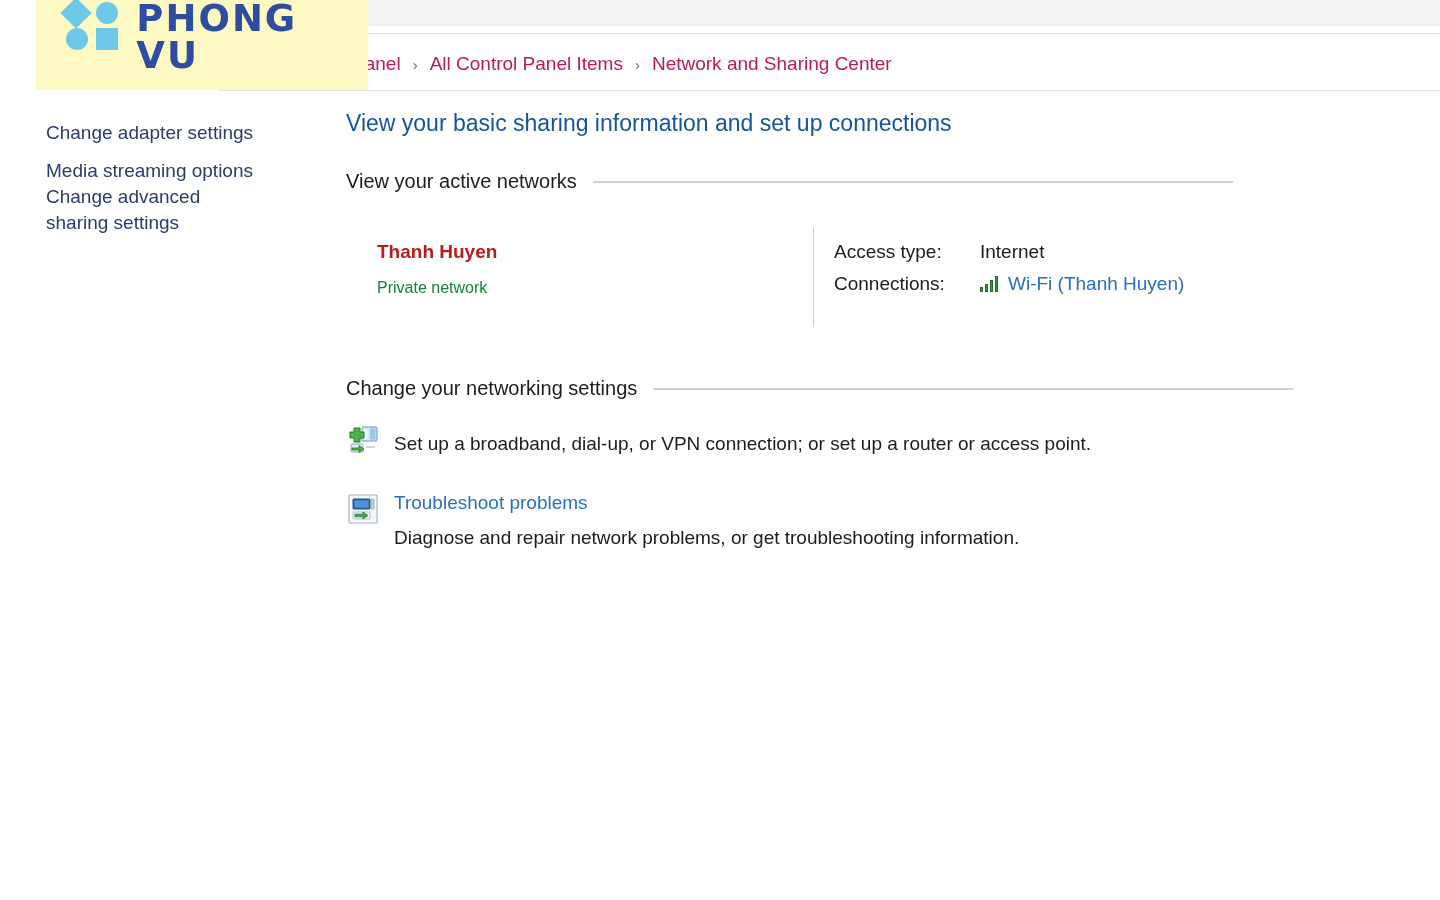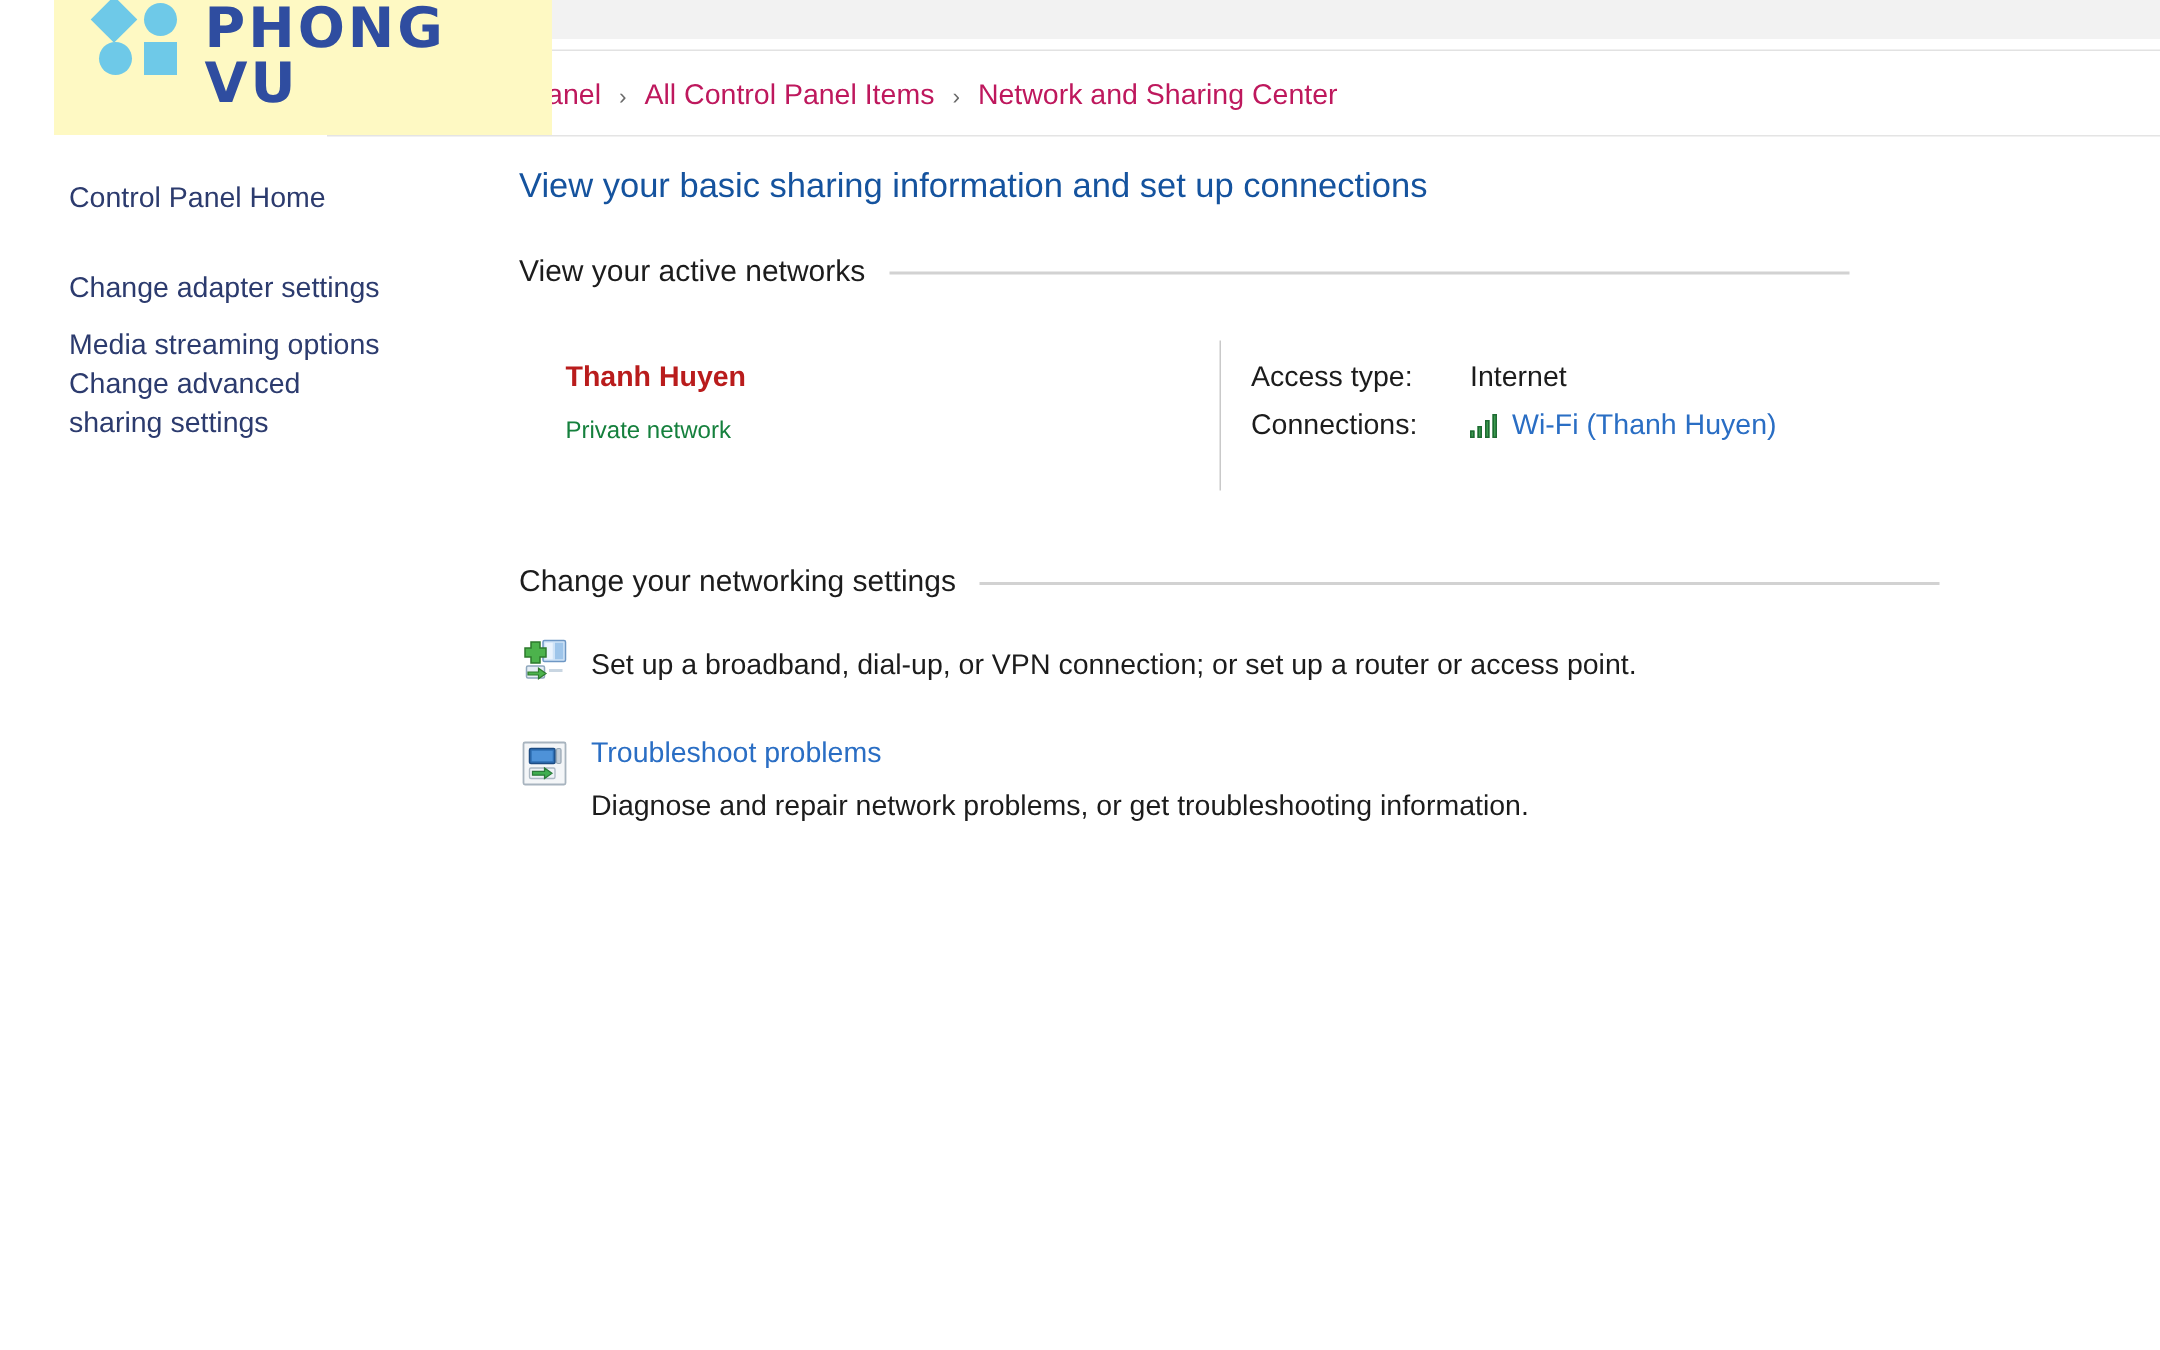--- a/index.html
+++ b/index.html
@@ -247,21 +247,20 @@
 
   <div class="breadcrumb">
     <span class="crumb">ol Panel</span>
     <span class="sep">›</span>
     <span class="crumb">All Control Panel Items</span>
     <span class="sep">›</span>
     <span class="crumb">Network and Sharing Center</span>
   </div>
 
   <nav class="sidebar">
-    <a class="side-link home" href="#">Control Panel Home</a>
     <a class="side-link spaced" href="#">Change adapter settings</a>
     <a class="side-link" href="#">Media streaming options</a>
     <a class="side-link spaced" href="#">Change advanced sharing settings</a>
   </nav>
 
   <main class="content">
 
     <h1 class="page-heading">View your basic sharing information and set up connections</h1>
 
     <div class="section-head">

